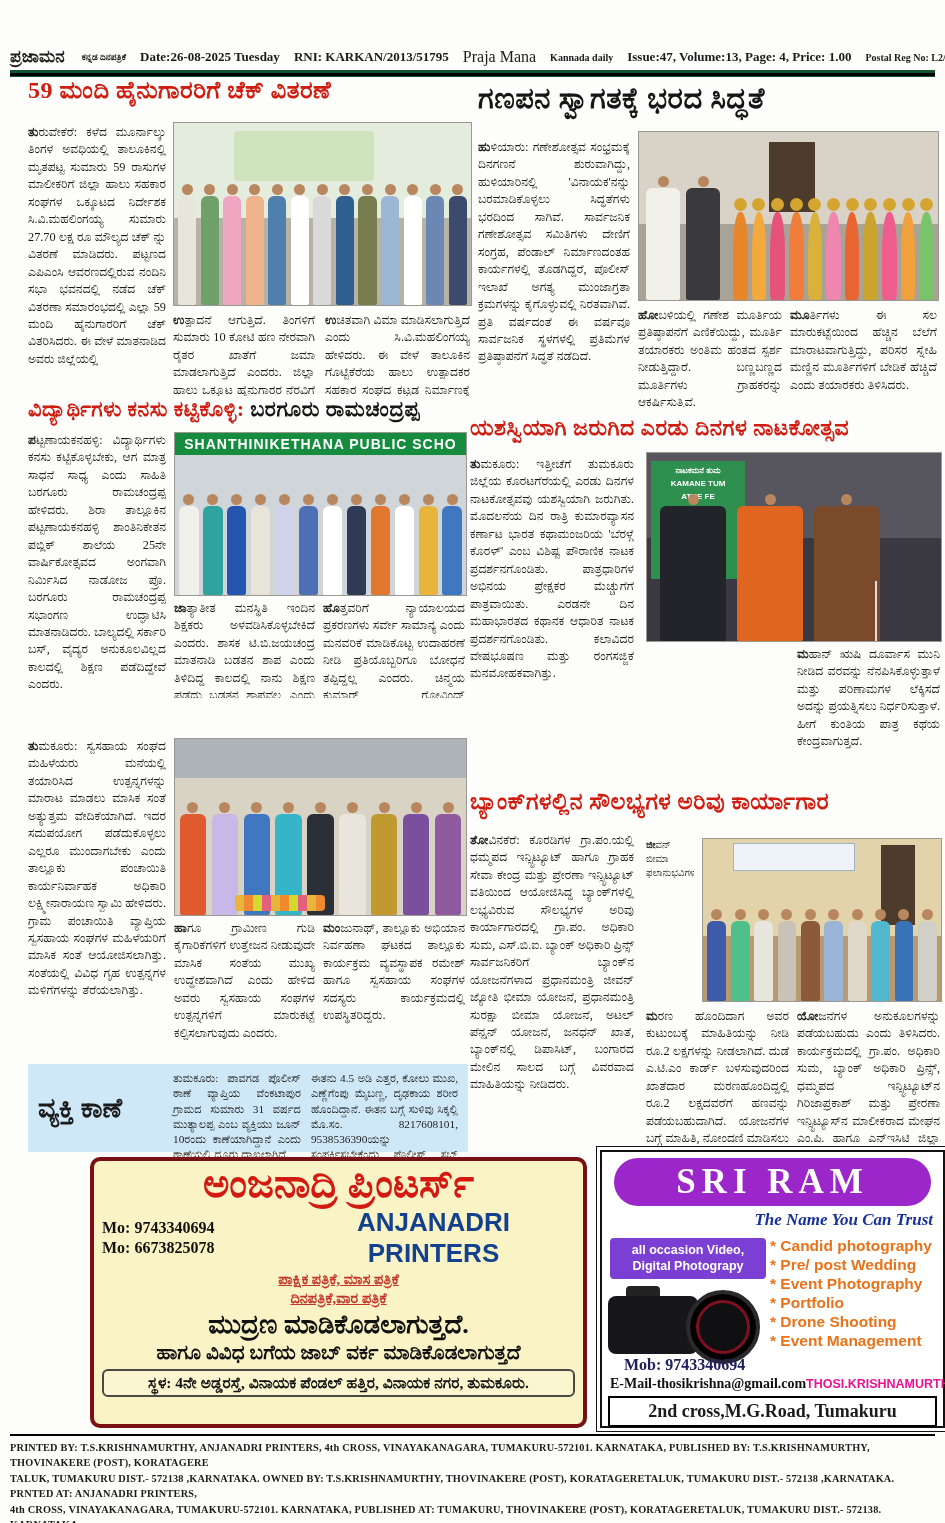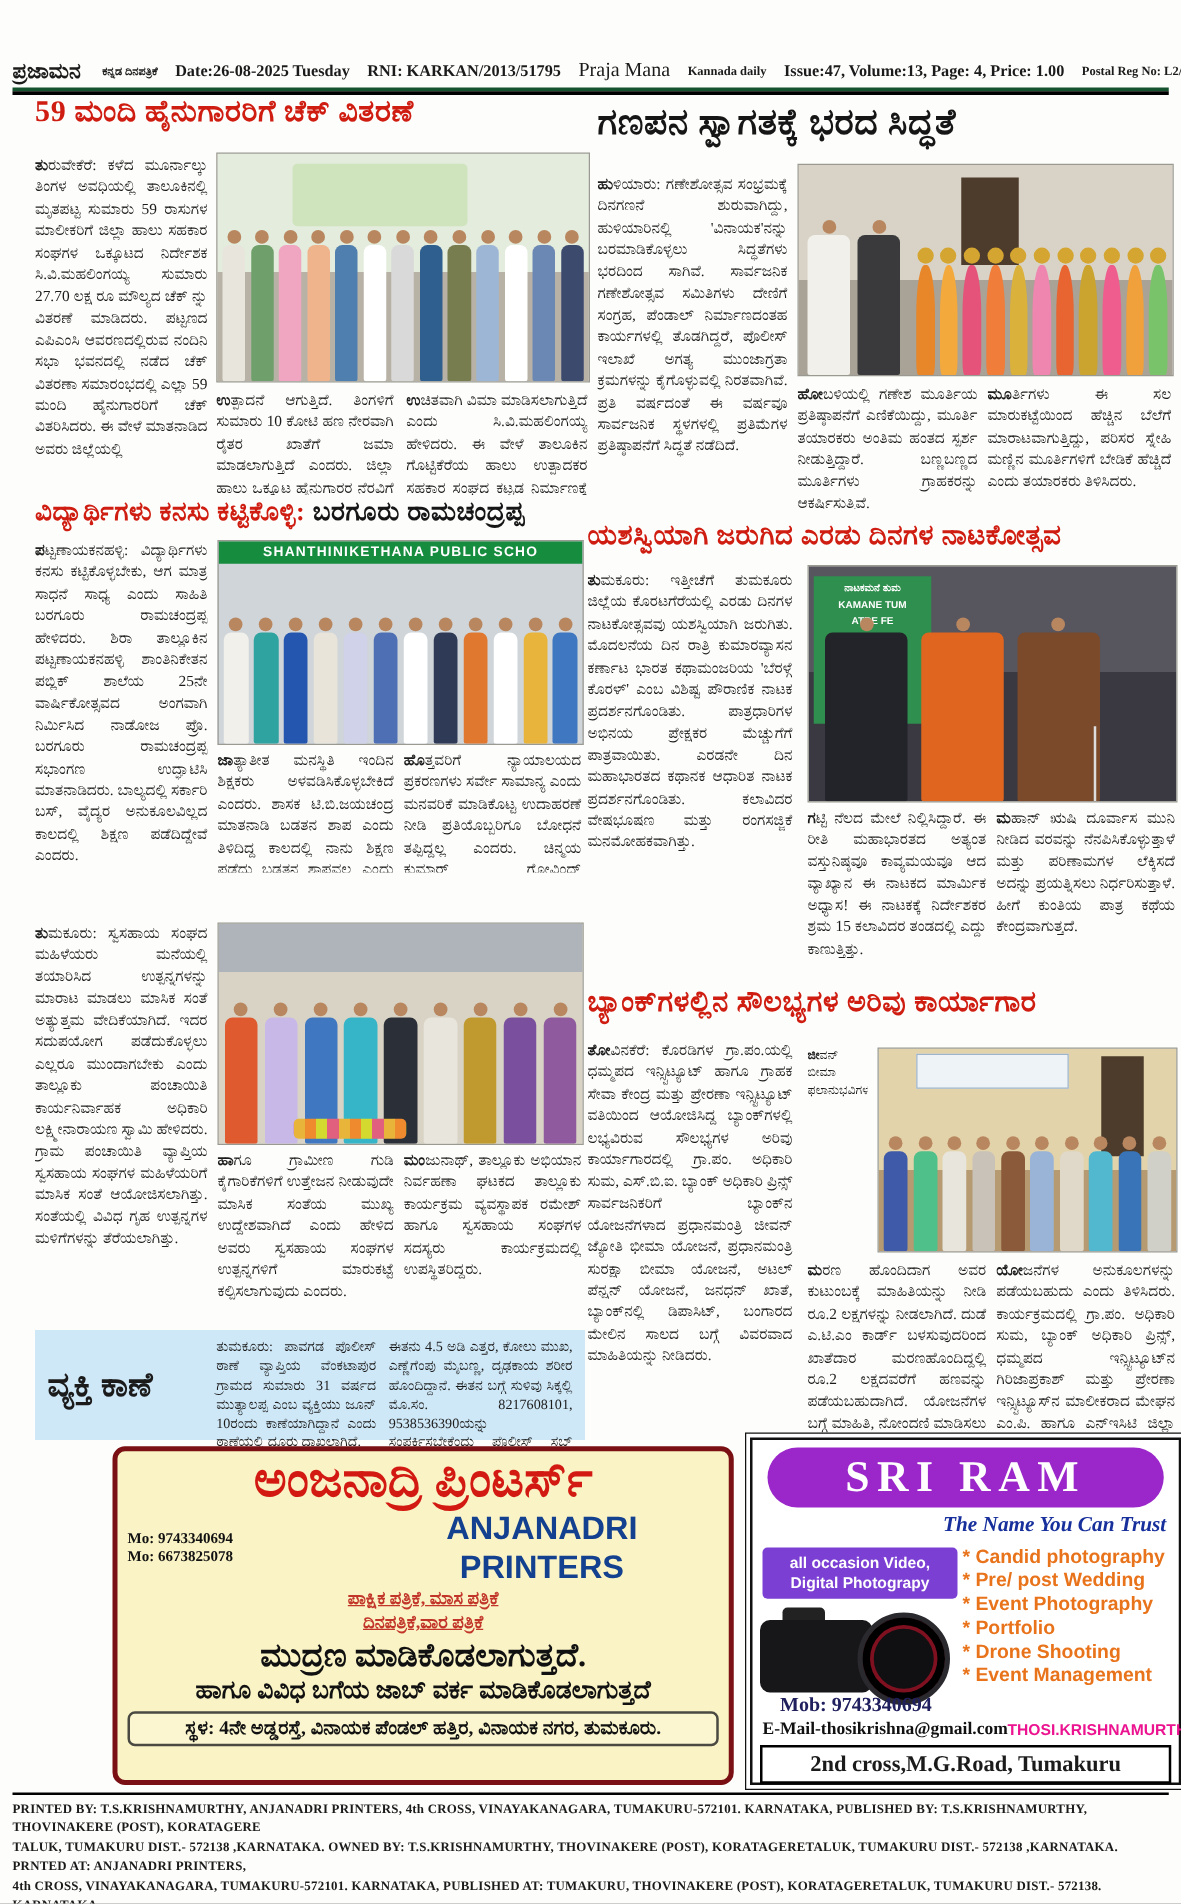--- a/index.html
+++ b/index.html
@@ -1,20 +1,20 @@
 <!DOCTYPE html>
 <html><head>
 <meta charset="utf-8">
 <style>
   html,body{margin:0;padding:0;background:#888;}
   .page{position:relative;width:945px;height:1523px;background:#fdfdfb;margin:0 auto;
         font-family:"Liberation Serif",serif;color:#1b1b1b;overflow:hidden;}
   
   .masthead{position:absolute;top:44px;left:10px;right:10px;height:26px;display:flex;
-            align-items:center;gap:14px;border-bottom:3px solid #14532d;white-space:nowrap;}
+            align-items:center;gap:14px;border-bottom:7px solid #14532d;white-space:nowrap;}
   .mast-logo{font-weight:bold;font-size:17px;}
   .mast-logo-sub{font-size:9px;font-weight:bold;margin-left:3px;}
   .mast-date,.mast-rni,.mast-issue{font-weight:bold;font-size:13px;}
   .mast-paper{font-size:16px;}
   .mast-paper-sub{font-size:10px;font-weight:bold;}
   .mast-postal{font-size:10px;font-weight:bold;}
   .mast-rule{position:absolute;top:73px;left:10px;right:10px;height:2.5px;background:#000;}
   
   .article{position:absolute;}
   .hl{position:absolute;left:0;right:0;top:0;margin:0;font-weight:bold;line-height:1.05;
@@ -38,21 +38,21 @@
            display:flex;gap:10px;padding:7px 10px;box-sizing:border-box;}
   .missing-title{width:125px;font-size:27px;font-weight:bold;line-height:1.05;display:flex;
                  align-items:center;}
   .missing-text{flex:1;font-size:11.3px;line-height:1.35;text-align:justify;}
   
   .ad-anj{position:absolute;left:90px;top:1157px;width:497px;height:271px;background:#faf3c5;
           border:4px solid #7a1013;border-radius:10px;box-sizing:border-box;text-align:center;
           padding:2px 8px;}
   .anj-title{color:#d21a12;font-size:40px;font-weight:bold;line-height:1.05;}
   .anj-row{display:flex;align-items:center;margin-top:2px;}
-  .anj-phones{width:190px;text-align:left;font-weight:bold;font-size:12px;line-height:1.25;color:#111;}
+  .anj-phones{width:190px;text-align:left;font-weight:bold;font-size:16px;line-height:1.25;color:#111;}
   .anj-eng{flex:1;color:#14418f;font-weight:bold;font-size:26px;font-family:"Liberation Sans",sans-serif;}
   .anj-red-line{color:#c2362a;font-weight:bold;font-size:14.5px;text-decoration:underline;margin-top:2px;}
   .anj-big{color:#111;font-weight:bold;font-size:26px;margin-top:3px;}
   .anj-mid{color:#111;font-weight:bold;font-size:20px;margin-top:1px;}
   .anj-strip{border:2px solid #4a4a42;border-radius:6px;margin-top:5px;padding:3px 2px;
              font-weight:bold;font-size:15.5px;color:#111;background:#fbf6cf;}
   
   .ad-sri{position:absolute;left:600px;top:1150px;width:345px;height:278px;background:#fff;
           border:2px solid #111;box-shadow:0 0 0 3px #fff,0 0 0 4px #111;box-sizing:border-box;}
   .sri-banner{position:absolute;left:12px;right:12px;top:6px;height:48px;background:#9b26c9;
@@ -232,21 +232,21 @@
         </div>
     </div>
     <div class="col" style="left:160px;top:224px;width:144px;height:100px;">ಹೋಬಳಿಯಲ್ಲಿ ಗಣೇಶ ಮೂರ್ತಿಯ ಪ್ರತಿಷ್ಠಾಪನೆಗೆ ಎಣಿಕೆಯಿದ್ದು, ಮೂರ್ತಿ ತಯಾರಕರು ಅಂತಿಮ ಹಂತದ ಸ್ಪರ್ಶ ನೀಡುತ್ತಿದ್ದಾರೆ. ಬಣ್ಣಬಣ್ಣದ ಮೂರ್ತಿಗಳು ಗ್ರಾಹಕರನ್ನು ಆಕರ್ಷಿಸುತ್ತಿವೆ.</div>
     <div class="col" style="left:312px;top:224px;width:147px;height:100px;">ಮೂರ್ತಿಗಳು ಈ ಸಲ ಮಾರುಕಟ್ಟೆಯಿಂದ ಹೆಚ್ಚಿನ ಬೆಲೆಗೆ ಮಾರಾಟವಾಗುತ್ತಿದ್ದು, ಪರಿಸರ ಸ್ನೇಹಿ ಮಣ್ಣಿನ ಮೂರ್ತಿಗಳಿಗೆ ಬೇಡಿಕೆ ಹೆಚ್ಚಿದೆ ಎಂದು ತಯಾರಕರು ತಿಳಿಸಿದರು.</div>
   </section>
 
   <section class="article" style="left:28px;top:398px;width:437px;height:302px;">
     <h2 class="hl" style="font-size:21px;"><span class="red">ವಿದ್ಯಾರ್ಥಿಗಳು ಕನಸು ಕಟ್ಟಿಕೊಳ್ಳಿ:</span><span class="blk"> ಬರಗೂರು ರಾಮಚಂದ್ರಪ್ಪ</span></h2>
     <div class="col" style="left:0;top:34px;width:138px;height:266px;">ಪಟ್ಟಣಾಯಕನಹಳ್ಳಿ: ವಿದ್ಯಾರ್ಥಿಗಳು ಕನಸು ಕಟ್ಟಿಕೊಳ್ಳಬೇಕು, ಆಗ ಮಾತ್ರ ಸಾಧನೆ ಸಾಧ್ಯ ಎಂದು ಸಾಹಿತಿ ಬರಗೂರು ರಾಮಚಂದ್ರಪ್ಪ ಹೇಳಿದರು. ಶಿರಾ ತಾಲ್ಲೂಕಿನ ಪಟ್ಟಣಾಯಕನಹಳ್ಳಿ ಶಾಂತಿನಿಕೇತನ ಪಬ್ಲಿಕ್ ಶಾಲೆಯ 25ನೇ ವಾರ್ಷಿಕೋತ್ಸವದ ಅಂಗವಾಗಿ ನಿರ್ಮಿಸಿದ ನಾಡೋಜ ಪ್ರೊ. ಬರಗೂರು ರಾಮಚಂದ್ರಪ್ಪ ಸಭಾಂಗಣ ಉದ್ಘಾಟಿಸಿ ಮಾತನಾಡಿದರು. ಬಾಲ್ಯದಲ್ಲಿ ಸರ್ಕಾರಿ ಬಸ್, ವೈದ್ಯರ ಅನುಕೂಲವಿಲ್ಲದ ಕಾಲದಲ್ಲಿ ಶಿಕ್ಷಣ ಪಡೆದಿದ್ದೇವೆ ಎಂದರು.</div>
     <div class="photo" style="left:146px;top:34px;width:291px;height:162px;background:#cfd5d9;">
-      <div class="pbanner" style="font-size:11px;">SHANTHINIKETHANA PUBLIC SCHO</div>
+      <div class="pbanner" style="font-size:14px;">SHANTHINIKETHANA PUBLIC SCHO</div>
       <div class="crowd" style="left:2px;right:2px;bottom:0;height:68%;">
           <span class="person">
             <i class="head"></i>
             <i class="torso" style="background: rgb(242, 240, 234);"></i>
           </span>
           <span class="person">
             <i class="head"></i>
             <i class="torso" style="background: rgb(47, 163, 160);"></i>
           </span>
           <span class="person">
@@ -313,21 +313,20 @@
             <i class="head"></i>
             <i class="torso" style="background: rgb(224, 102, 31);"></i>
           </span>
           <span class="person">
             <i class="head"></i>
             <i class="torso" style="background: rgb(123, 74, 42);"></i>
           </span>
         </div>
       <div class="mic" style="left:228px;bottom:0;height:60px;"></div>
     </div>
-    <div class="col" style="left:176px;top:230px;width:143px;height:138px;">ಗಟ್ಟಿ ನೆಲದ ಮೇಲೆ ನಿಲ್ಲಿಸಿದ್ದಾರೆ. ಈ ರೀತಿ ಮಹಾಭಾರತದ ಅತ್ಯಂತ ವಸ್ತುನಿಷ್ಠವೂ ಕಾವ್ಯಮಯವೂ ಆದ ವ್ಯಾಖ್ಯಾನ ಈ ನಾಟಕದ ಮಾರ್ಮಿಕ ಅಧ್ಯಾಸ! ಈ ನಾಟಕಕ್ಕೆ ನಿರ್ದೇಶಕರ ಶ್ರಮ 15 ಕಲಾವಿದರ ತಂಡದಲ್ಲಿ ಎದ್ದು ಕಾಣುತ್ತಿತ್ತು.</div>
     <div class="col" style="left:327px;top:230px;width:143px;height:138px;">ಮಹಾನ್ ಋಷಿ ದೂರ್ವಾಸ ಮುನಿ ನೀಡಿದ ವರವನ್ನು ನೆನಪಿಸಿಕೊಳ್ಳುತ್ತಾಳೆ ಮತ್ತು ಪರಿಣಾಮಗಳ ಲೆಕ್ಕಿಸದೆ ಅದನ್ನು ಪ್ರಯತ್ನಿಸಲು ನಿರ್ಧರಿಸುತ್ತಾಳೆ. ಹೀಗೆ ಕುಂತಿಯ ಪಾತ್ರ ಕಥೆಯ ಕೇಂದ್ರವಾಗುತ್ತದೆ.</div>
   </section>
 
   <section class="article" style="left:28px;top:702px;width:437px;height:356px;">
     <div class="col" style="left:0;top:36px;width:138px;height:318px;">ತುಮಕೂರು: ಸ್ವಸಹಾಯ ಸಂಘದ ಮಹಿಳೆಯರು ಮನೆಯಲ್ಲಿ ತಯಾರಿಸಿದ ಉತ್ಪನ್ನಗಳನ್ನು ಮಾರಾಟ ಮಾಡಲು ಮಾಸಿಕ ಸಂತೆ ಅತ್ಯುತ್ತಮ ವೇದಿಕೆಯಾಗಿದೆ. ಇದರ ಸದುಪಯೋಗ ಪಡೆದುಕೊಳ್ಳಲು ಎಲ್ಲರೂ ಮುಂದಾಗಬೇಕು ಎಂದು ತಾಲ್ಲೂಕು ಪಂಚಾಯಿತಿ ಕಾರ್ಯನಿರ್ವಾಹಕ ಅಧಿಕಾರಿ ಲಕ್ಷ್ಮೀನಾರಾಯಣ ಸ್ವಾಮಿ ಹೇಳಿದರು. ಗ್ರಾಮ ಪಂಚಾಯಿತಿ ವ್ಯಾಪ್ತಿಯ ಸ್ವಸಹಾಯ ಸಂಘಗಳ ಮಹಿಳೆಯರಿಗೆ ಮಾಸಿಕ ಸಂತೆ ಆಯೋಜಿಸಲಾಗಿತ್ತು. ಸಂತೆಯಲ್ಲಿ ವಿವಿಧ ಗೃಹ ಉತ್ಪನ್ನಗಳ ಮಳಿಗೆಗಳನ್ನು ತೆರೆಯಲಾಗಿತ್ತು.</div>
     <div class="photo" style="left:146px;top:36px;width:291px;height:176px;background:linear-gradient(#aeb4ba 0 22%,#d8d3c4 22% 100%);">
       <div class="crowd" style="left:2px;right:2px;bottom:0;height:70%;">
           <span class="person">
             <i class="head"></i>
             <i class="torso" style="background: rgb(224, 90, 48);"></i>

